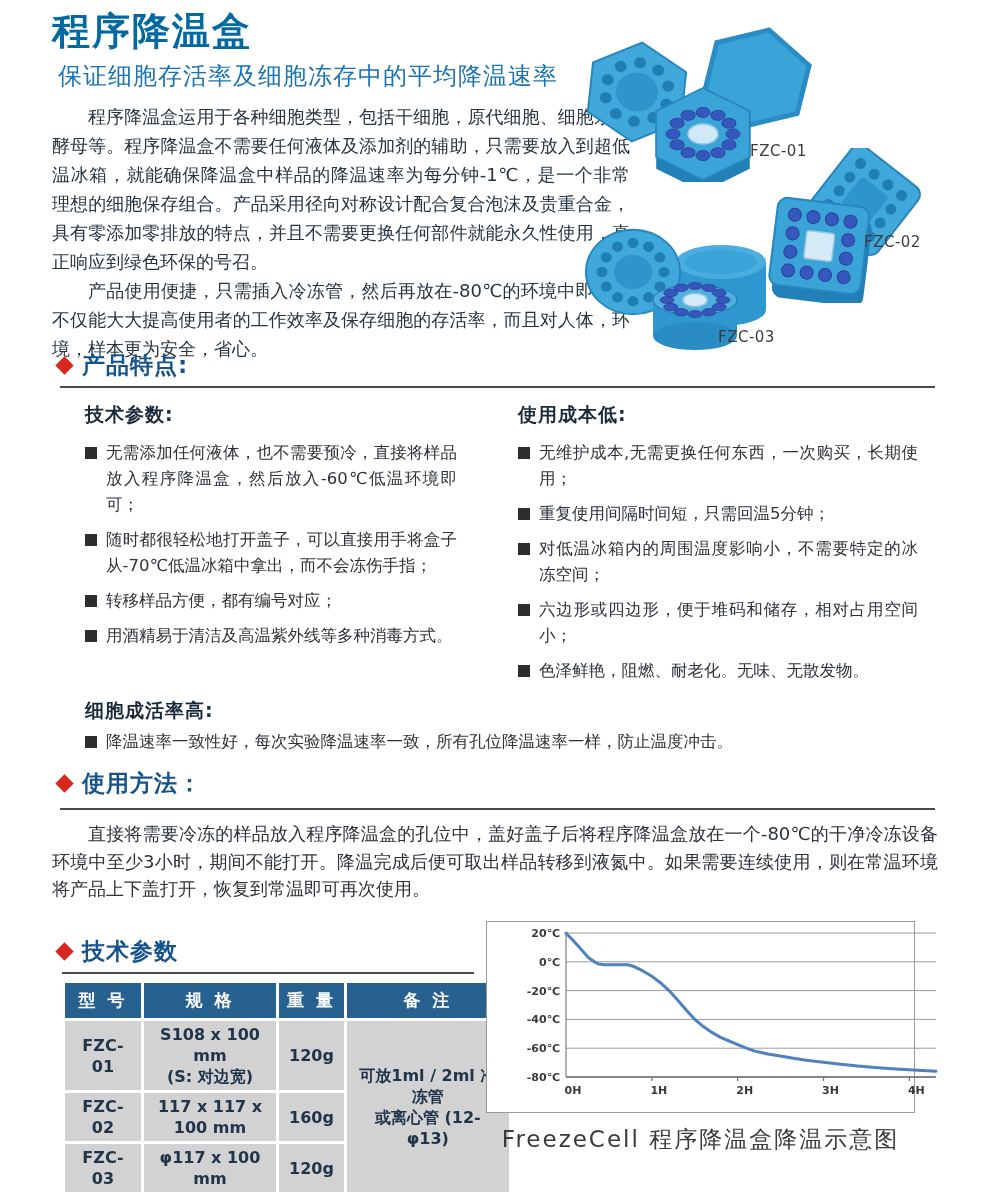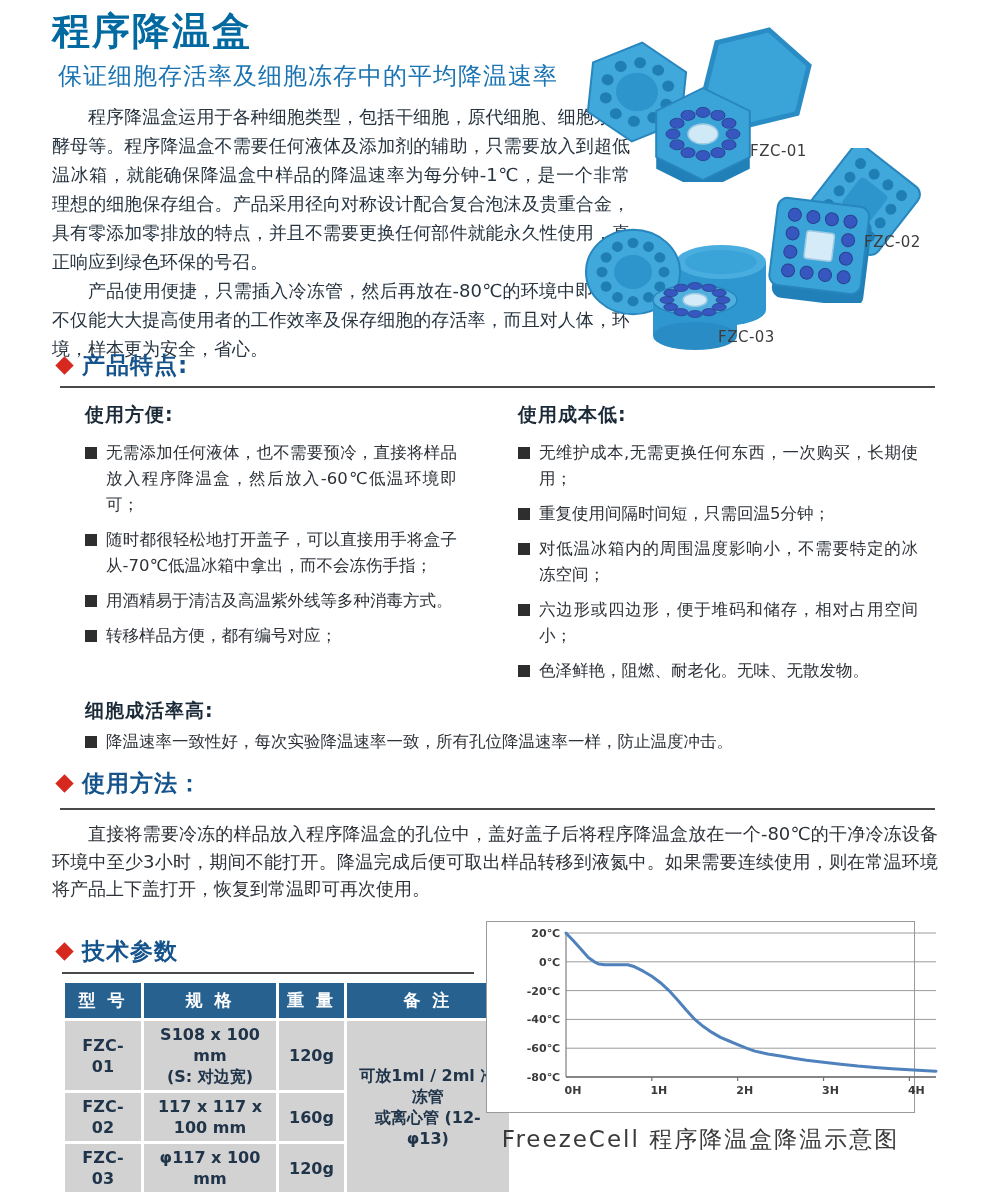--- a/index.html
+++ b/index.html
@@ -196,39 +196,39 @@
   <div class="abs product-label" style="left:750px;top:142px;">FZC-01</div>
   <div class="abs product-label" style="left:864px;top:233px;">FZC-02</div>
   <div class="abs product-label" style="left:718px;top:328px;">FZC-03</div>
 
   <div class="abs section-head" style="left:58px;top:350px;">
     <span class="diamond"></span>
     <span class="section-title">产品特点:</span>
   </div>
   <div class="abs rule" style="left:60px;top:386px;width:875px;"></div>
 
-  <div class="abs sub-head" style="left:85px;top:402px;">使用方便:</div>
+  <div class="abs sub-head" style="left:85px;top:402px;">技术参数:</div>
   <div class="abs sub-head" style="left:518px;top:402px;">使用成本低:</div>
 
   <div class="abs bullets" style="left:85px;top:440px;width:372px;">
     <div class="bullet">
       <span class="sq"></span>
       <span class="btxt">无需添加任何液体，也不需要预冷，直接将样品放入程序降温盒，然后放入-60℃低温环境即可；</span>
     </div>
     <div class="bullet">
       <span class="sq"></span>
       <span class="btxt">随时都很轻松地打开盖子，可以直接用手将盒子从-70℃低温冰箱中拿出，而不会冻伤手指；</span>
     </div>
     <div class="bullet">
       <span class="sq"></span>
+      <span class="btxt">转移样品方便，都有编号对应；</span>
+    </div>
+    <div class="bullet">
+      <span class="sq"></span>
       <span class="btxt">用酒精易于清洁及高温紫外线等多种消毒方式。</span>
-    </div>
-    <div class="bullet">
-      <span class="sq"></span>
-      <span class="btxt">转移样品方便，都有编号对应；</span>
     </div>
   </div>
 
   <div class="abs bullets" style="left:518px;top:440px;width:400px;">
     <div class="bullet">
       <span class="sq"></span>
       <span class="btxt">无维护成本,无需更换任何东西，一次购买，长期使用；</span>
     </div>
     <div class="bullet">
       <span class="sq"></span>

